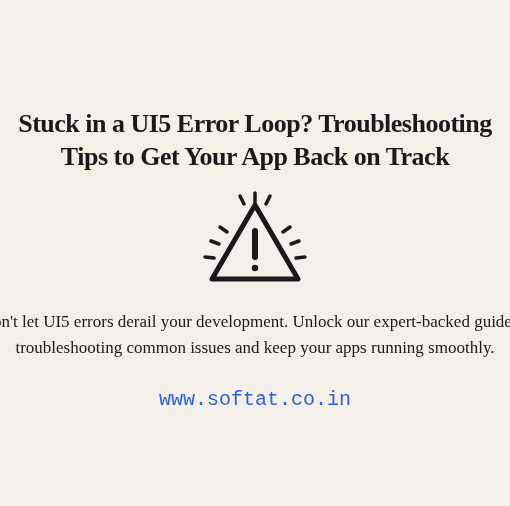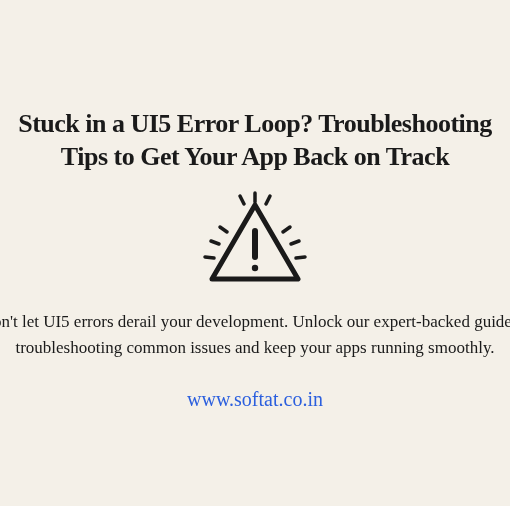--- a/index.html
+++ b/index.html
@@ -78,21 +78,21 @@
     .learn-more-text {
       color: #fff;
       font-family: Arial, Helvetica, sans-serif;
       font-size: 11px;
       font-weight: 700;
       letter-spacing: 1px;
     }
     .url-link {
       color: #2b5fde;
       font-size: 20px;
-      font-family: Liberation Serif, serif;
+      font-family: Liberation Mono, monospace;
       cursor: pointer;
     }
   </style>
 </head>
 <body>
 
 <div class="content">
   <h1 class="headline">
     <span>Stuck in a UI5 Error Loop? Troubleshooting</span>
     <span class="headline-line2">Tips to Get Your App Back on Track</span>

